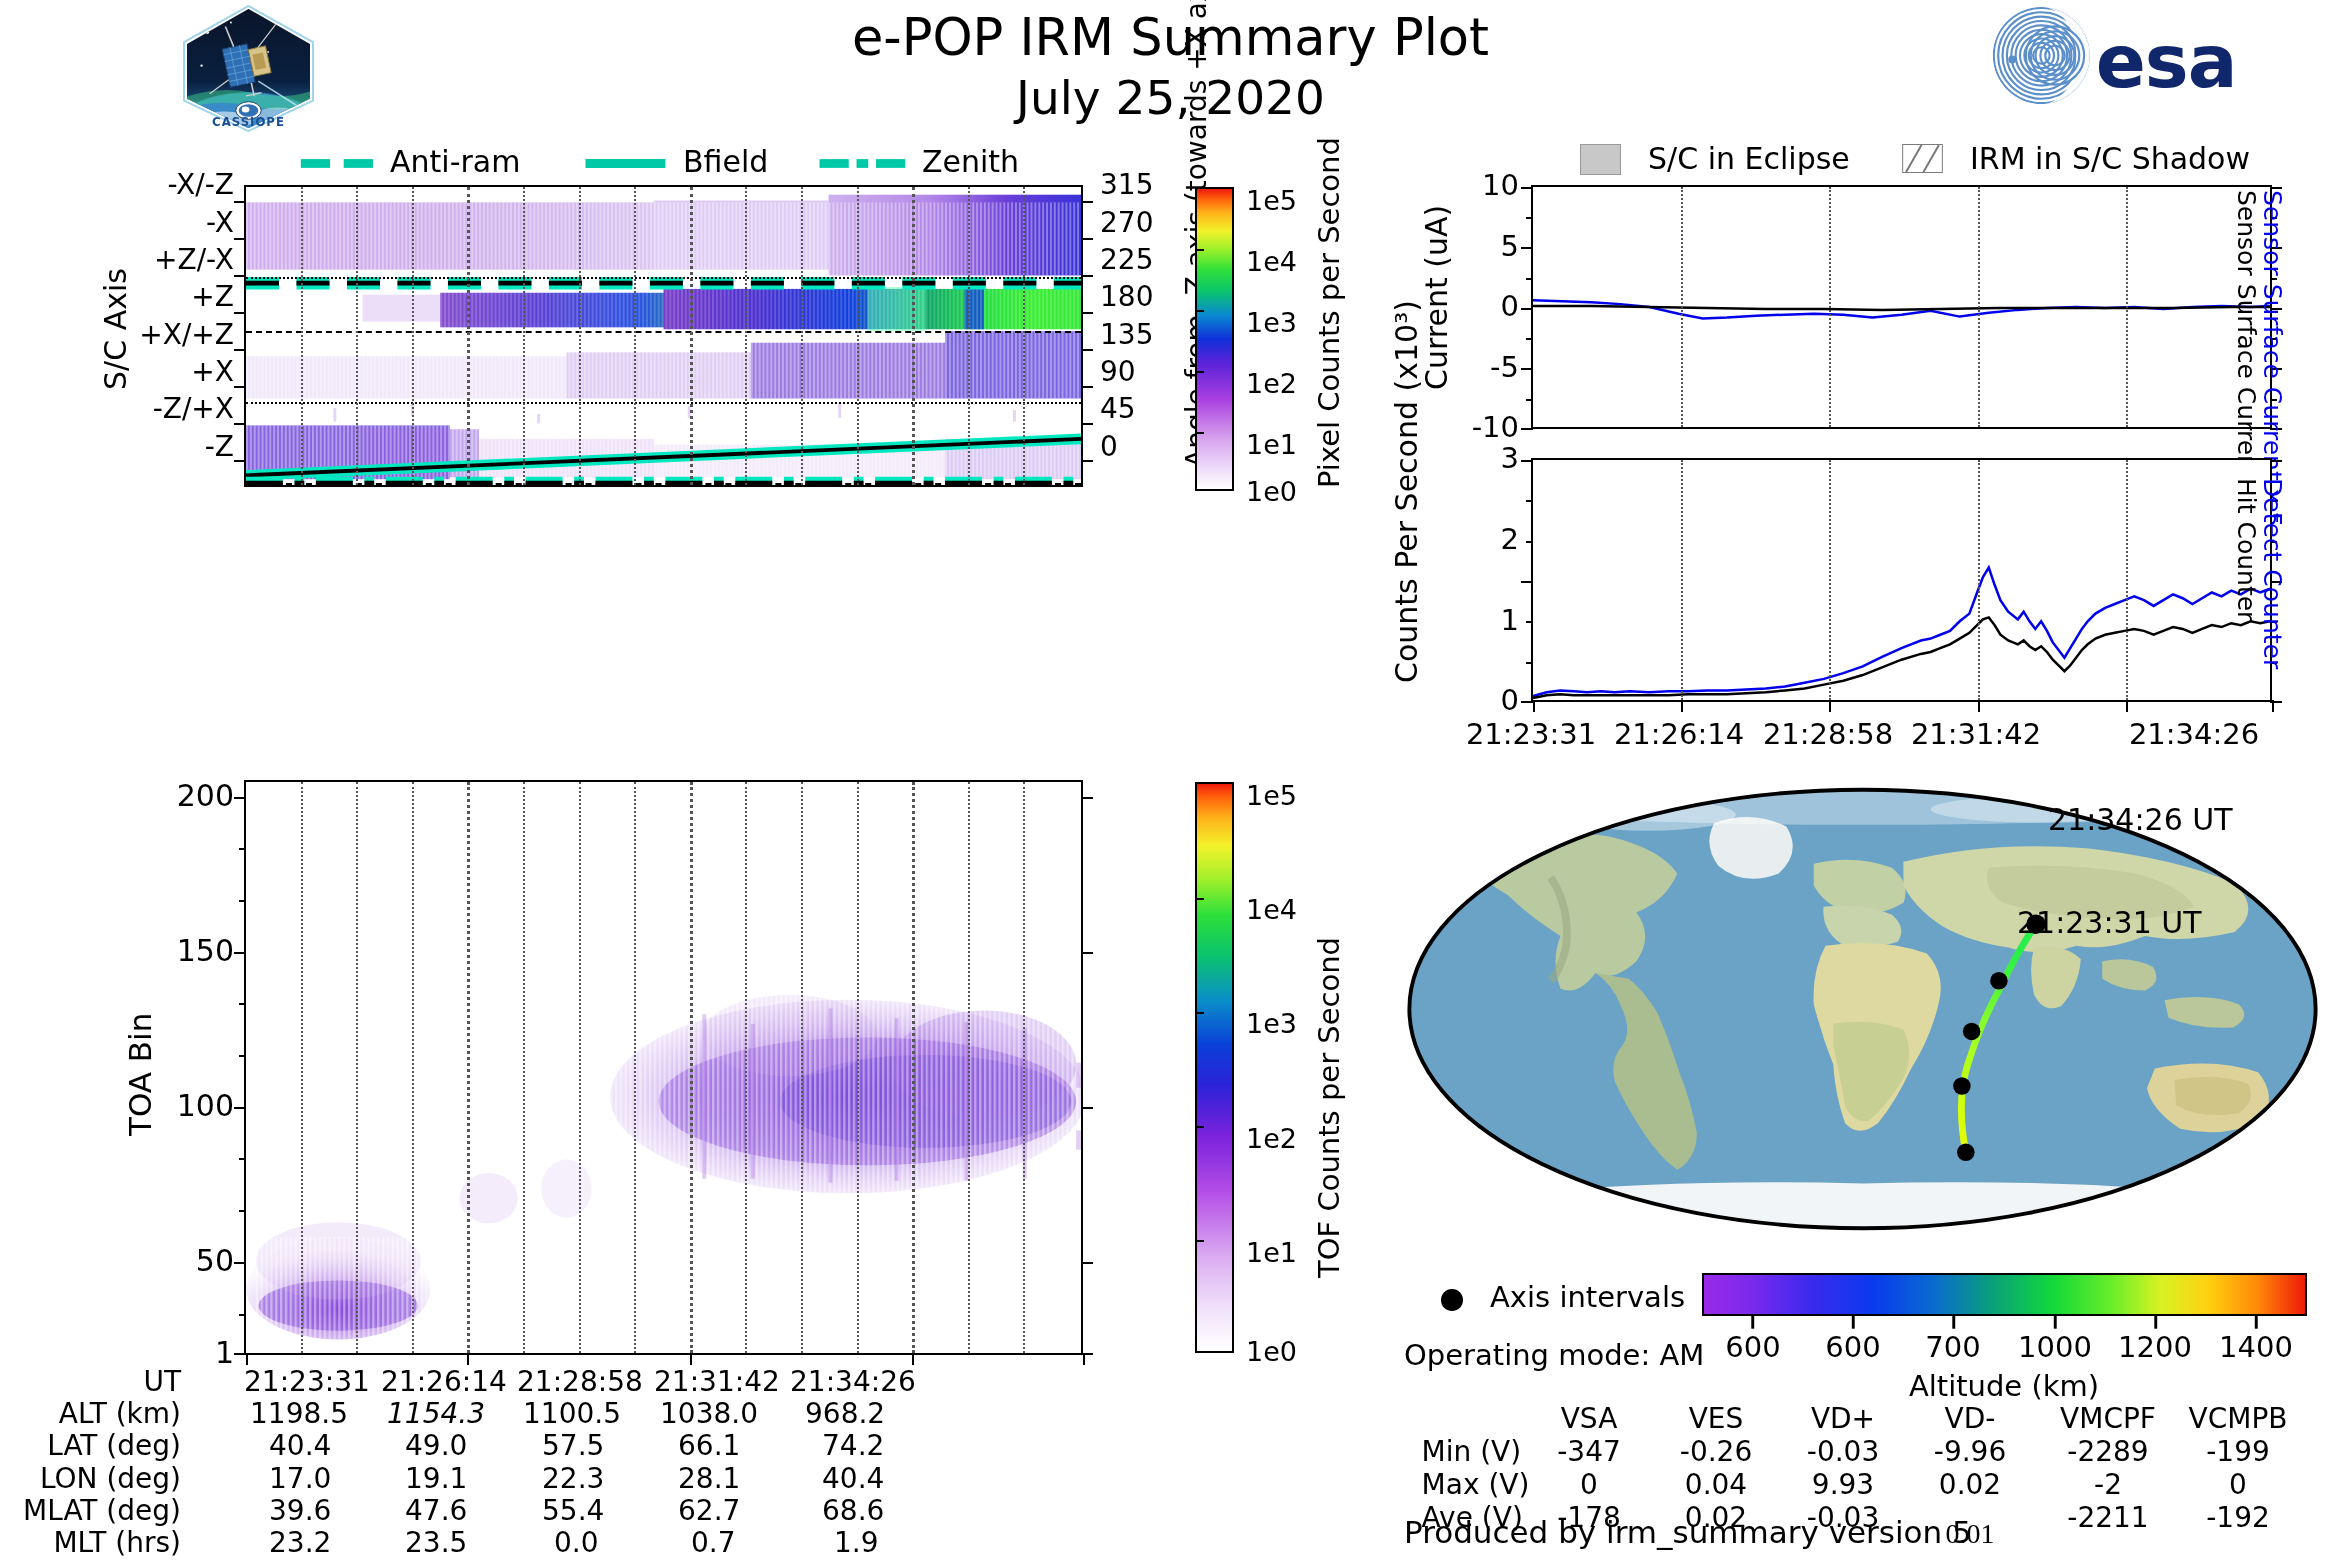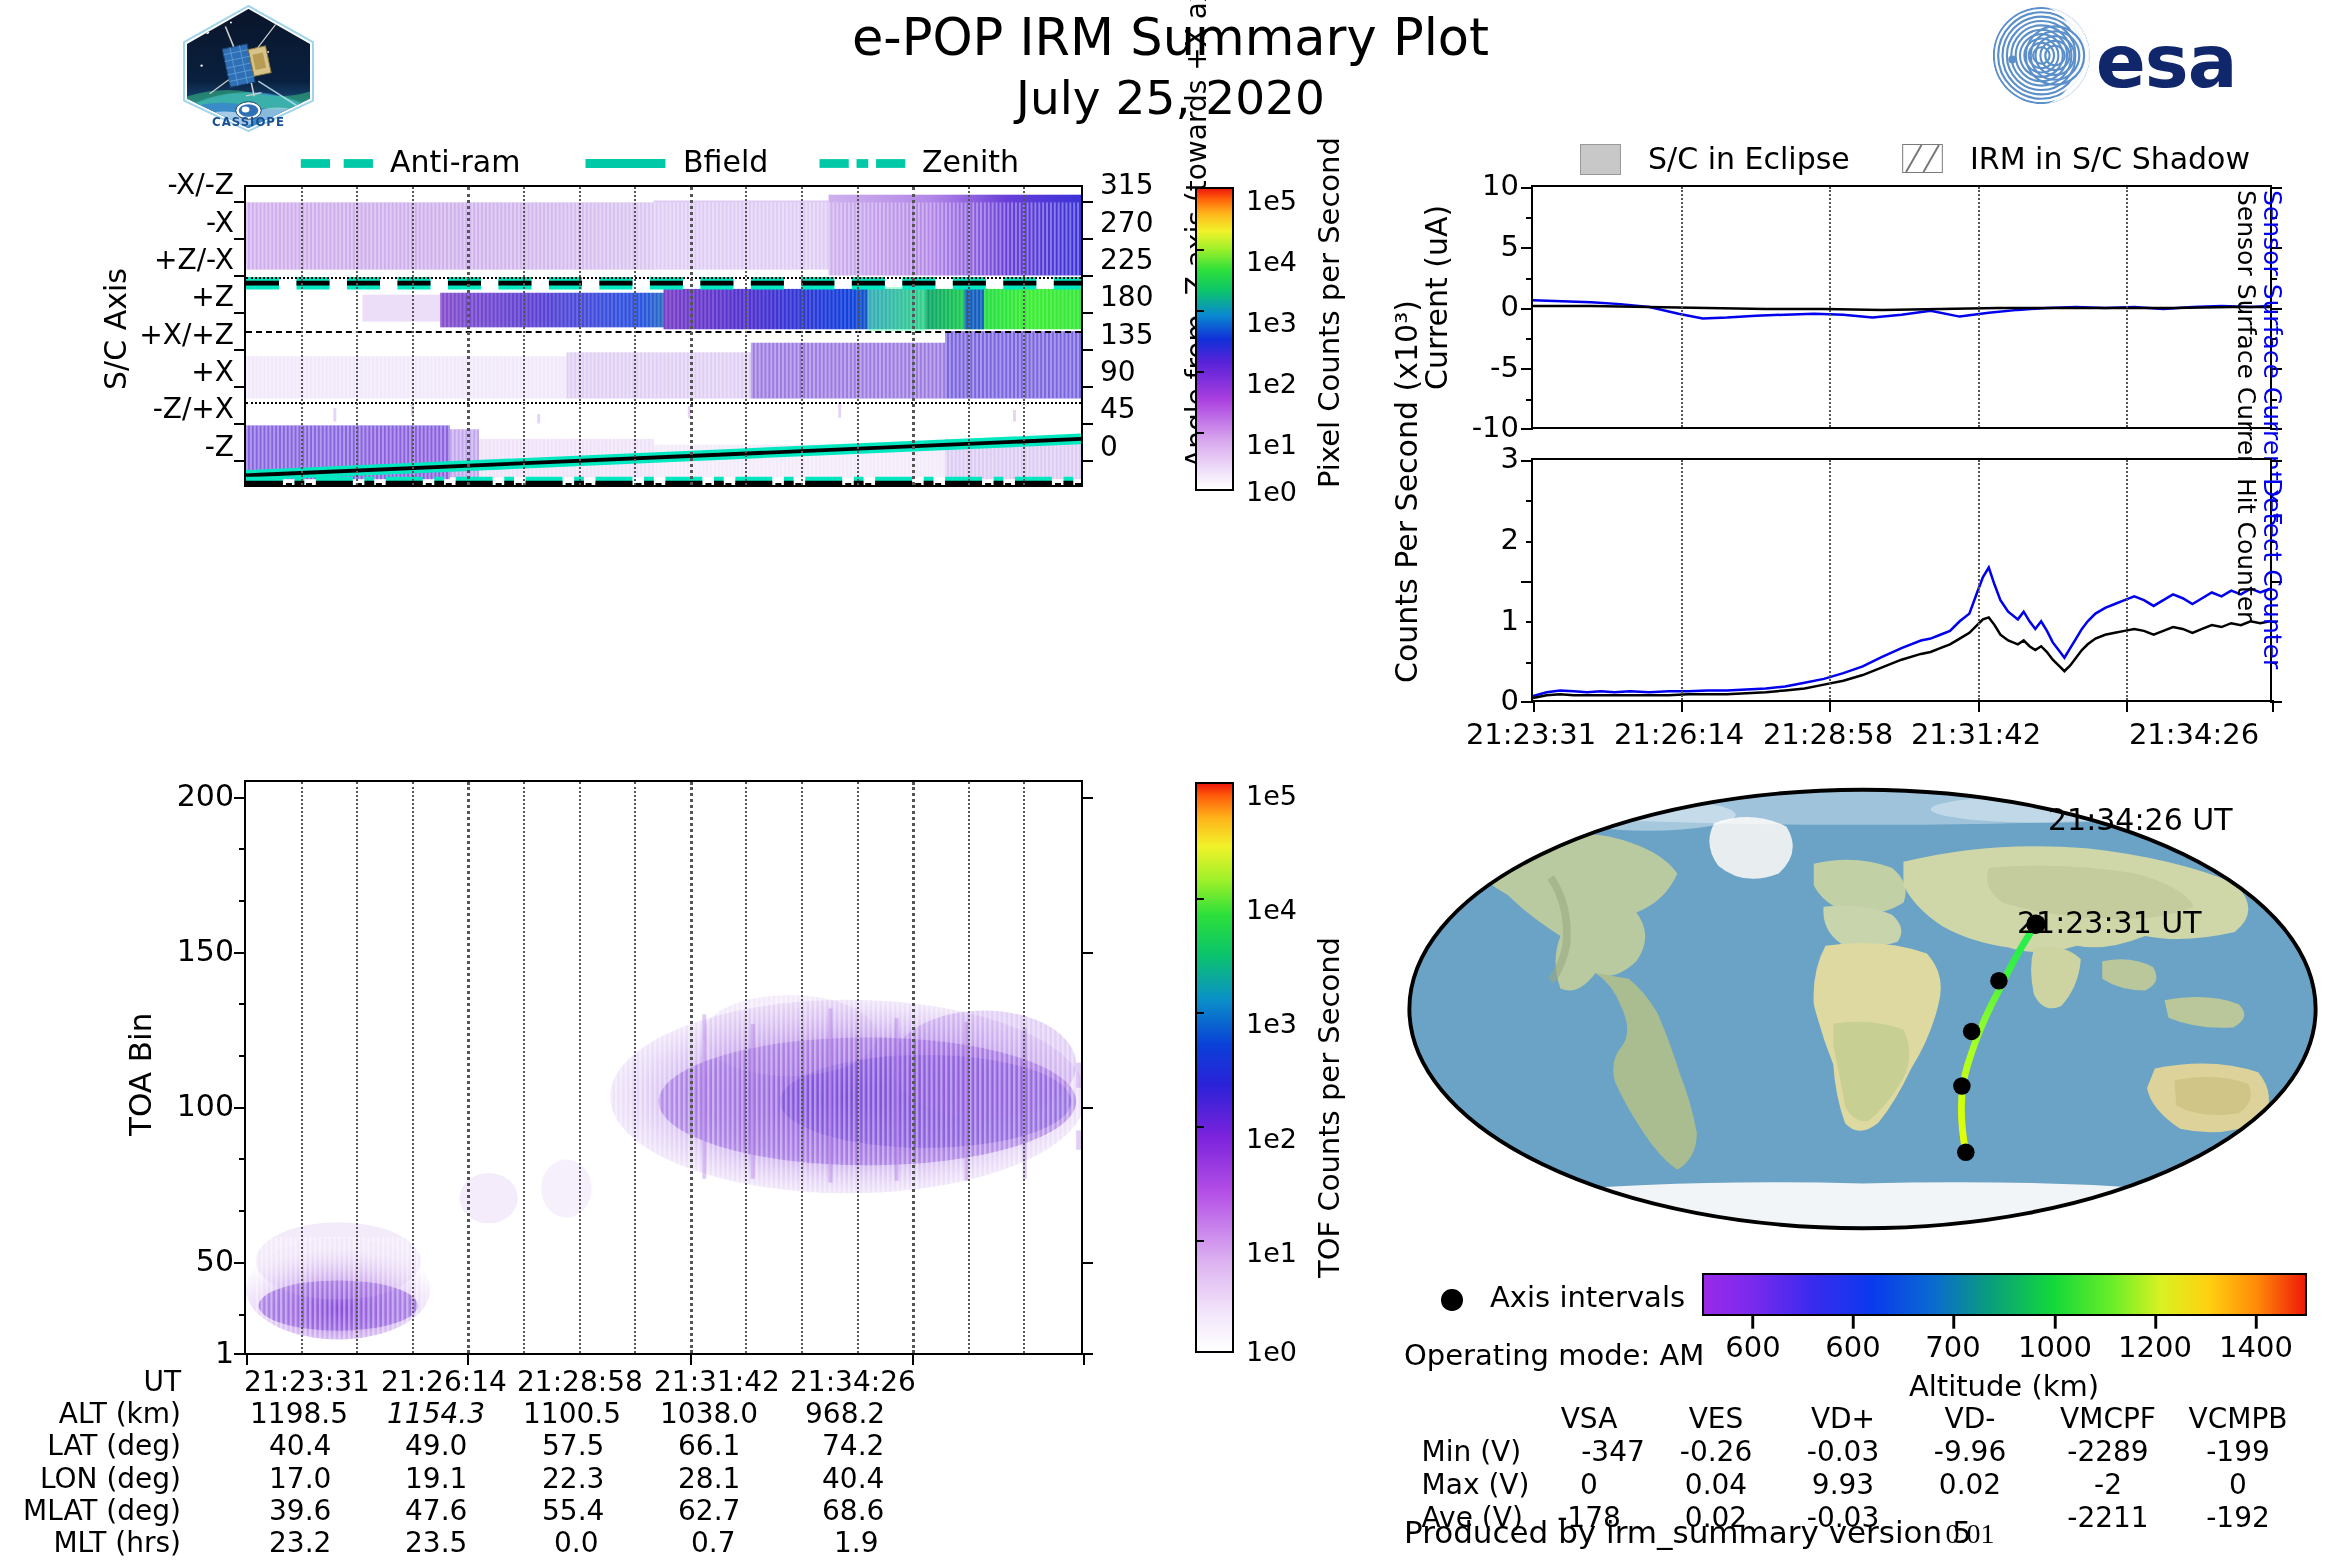--- a/index.html
+++ b/index.html
@@ -629,21 +629,21 @@
   <div class="ct" style="left:312px;top:0px;transform:translateX(-50%);font-size:28px;">VES</div>
   <div class="ct" style="left:439px;top:0px;transform:translateX(-50%);font-size:28px;">VD+</div>
   <div class="ct" style="left:566px;top:0px;transform:translateX(-50%);font-size:28px;">VD-</div>
   <div class="ct" style="left:704px;top:0px;transform:translateX(-50%);font-size:28px;">VMCPF</div>
   <div class="ct" style="left:834px;top:0px;transform:translateX(-50%);font-size:28px;">VCMPB</div>
 
   <div class="ct" style="left:17.6px;top:33px;font-size:28px;">Min (V)</div>
   <div class="ct" style="left:17.6px;top:66px;font-size:28px;">Max (V)</div>
   <div class="ct" style="left:17.6px;top:99px;font-size:28px;">Ave (V)</div>
 
-  <div class="ct" style="left:185px;top:33px;transform:translateX(-50%);font-size:28px;margin-left:24px;">-347</div>
+  <div class="ct" style="left:185px;top:33px;transform:translateX(-50%);font-size:28px;">-347</div>
   <div class="ct" style="left:312px;top:33px;transform:translateX(-50%);font-size:28px;">-0.26</div>
   <div class="ct" style="left:439px;top:33px;transform:translateX(-50%);font-size:28px;">-0.03</div>
   <div class="ct" style="left:566px;top:33px;transform:translateX(-50%);font-size:28px;">-9.96</div>
   <div class="ct" style="left:704px;top:33px;transform:translateX(-50%);font-size:28px;">-2289</div>
   <div class="ct" style="left:834px;top:33px;transform:translateX(-50%);font-size:28px;">-199</div>
 
   <div class="ct" style="left:185px;top:66px;transform:translateX(-50%);font-size:28px;">0</div>
   <div class="ct" style="left:312px;top:66px;transform:translateX(-50%);font-size:28px;">0.04</div>
   <div class="ct" style="left:439px;top:66px;transform:translateX(-50%);font-size:28px;">9.93</div>
   <div class="ct" style="left:566px;top:66px;transform:translateX(-50%);font-size:28px;">0.02</div>

